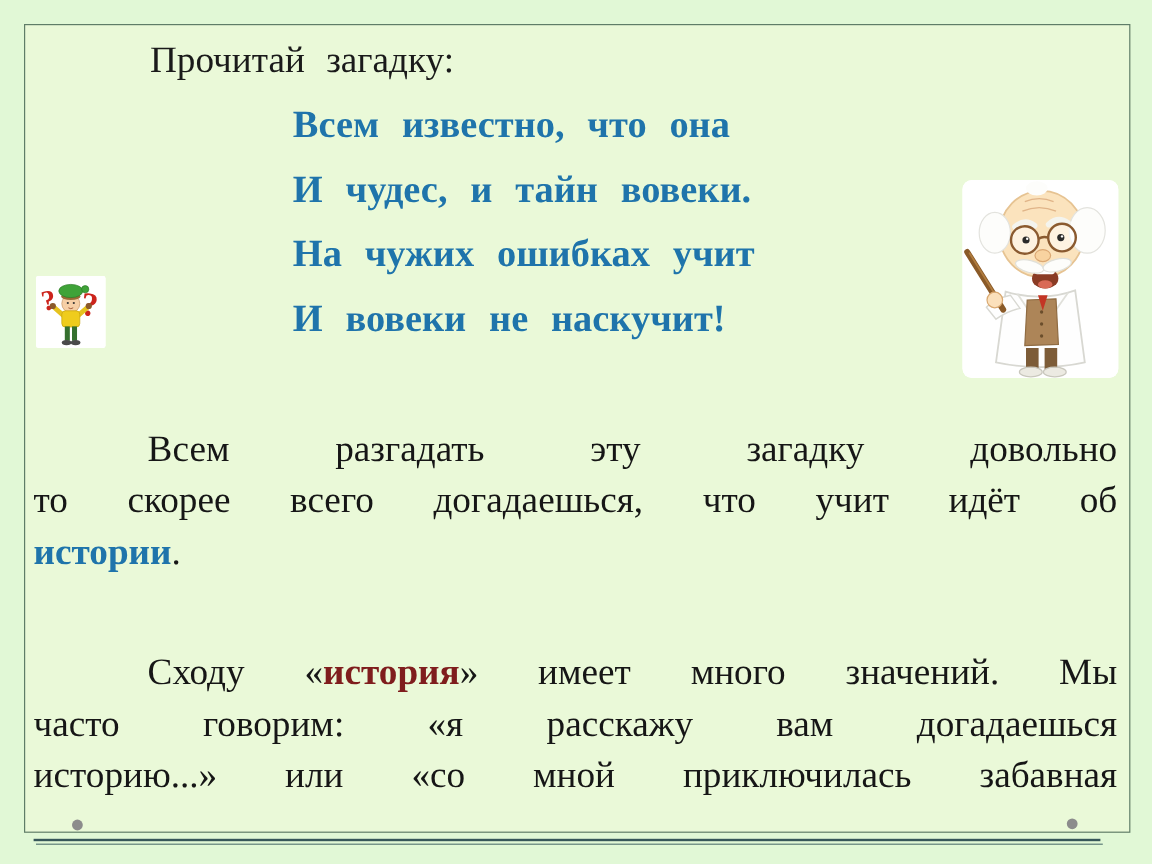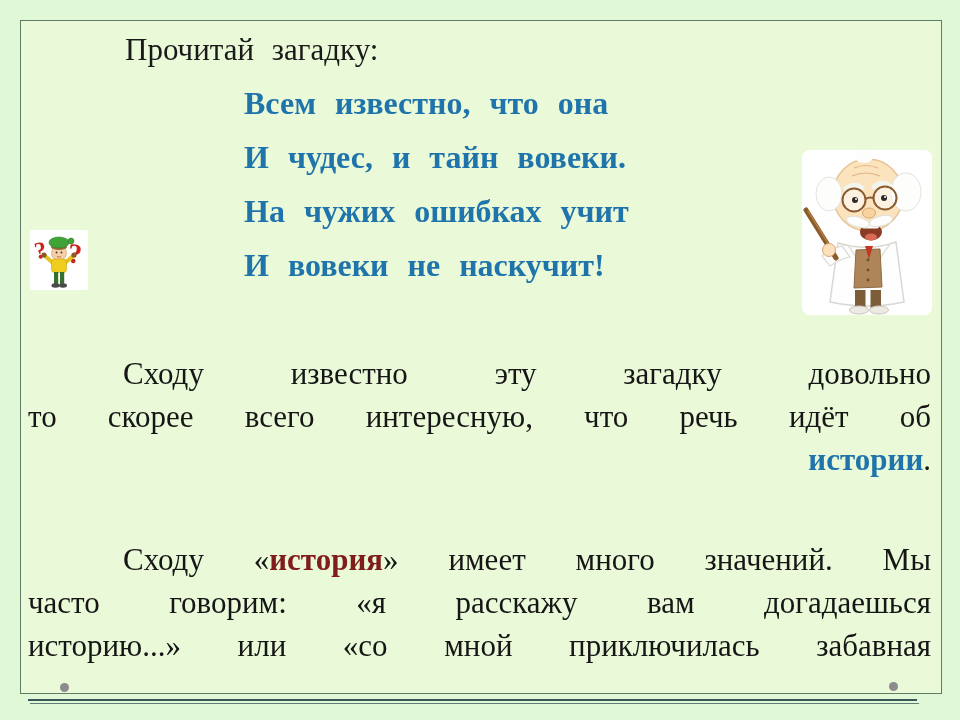--- a/index.html
+++ b/index.html
@@ -20,21 +20,21 @@
     white-space:nowrap;
   }
   .riddle{position:absolute;left:199px;top:55px;margin-left:24px;}
   .rl{
     font-size:32px;line-height:54px;font-weight:bold;color:#1f74ab;
     word-spacing:11px;white-space:nowrap;
   }
   .para{position:absolute;left:7px;width:903px;}
   .p1{top:331px;}
   .p2{top:517px;}
-  .bl{font-size:31px;line-height:43px;height:43px;color:#161616;text-align:right;}
+  .bl{font-size:31px;line-height:43px;height:43px;color:#161616;}
   .jl{text-align:justify;text-align-last:justify;}
   .ind{text-indent:95px;}
   .bb{font-weight:bold;color:#1f74ab;}
   .bk{font-weight:bold;color:#7f1d1d;}
   .img-box{position:absolute;background:#ffffff;}
   .boy-box{left:9px;top:209px;width:58px;height:60px;border-radius:2px;}
   .prof-box{left:781px;top:129px;width:130px;height:165px;border-radius:8px;}
   .dot{
     position:absolute;width:9px;height:9px;border-radius:50%;
     background:#8c8c8c;
@@ -122,22 +122,22 @@
         <ellipse cx="67" cy="63" rx="6.5" ry="5" fill="#f8d3a0" stroke="#dba873" stroke-width="1"></ellipse>
         <ellipse cx="69" cy="82" rx="11" ry="8.5" fill="#8a3b24"></ellipse>
         <rect x="60" y="74.5" width="17" height="4" rx="2" fill="#ffffff"></rect>
         <ellipse cx="69" cy="87" rx="6" ry="3.5" fill="#d96a57"></ellipse>
         <ellipse cx="56" cy="72" rx="12" ry="5" fill="#fdfdfb" stroke="#e0e0da" stroke-width="1" transform="rotate(14 56 72)"></ellipse>
         <ellipse cx="79" cy="71" rx="12" ry="5" fill="#fdfdfb" stroke="#e0e0da" stroke-width="1" transform="rotate(-14 79 71)"></ellipse>
       </svg>
     </div>
 
     <div class="para p1">
-      <div class="bl jl ind"><span>Сходу известно эту загадку довольно</span></div>
-      <div class="bl jl"><span>то скорее всего интересную, что речь идёт об</span></div>
+      <div class="bl jl ind"><span>Всем разгадать эту загадку довольно</span></div>
+      <div class="bl jl"><span>то скорее всего догадаешься, что учит идёт об</span></div>
       <div class="bl"><span class="bb">истории</span><span>.</span></div>
     </div>
 
     <div class="para p2">
       <div class="bl jl ind"><span>Сходу «</span><span class="bk">история</span><span>» имеет много значений. Мы</span></div>
       <div class="bl jl"><span>часто говорим: «я расскажу вам догадаешься</span></div>
       <div class="bl jl"><span>историю...» или «со мной приключилась забавная</span></div>
     </div>
 
     <div class="dot dot-l"></div>

